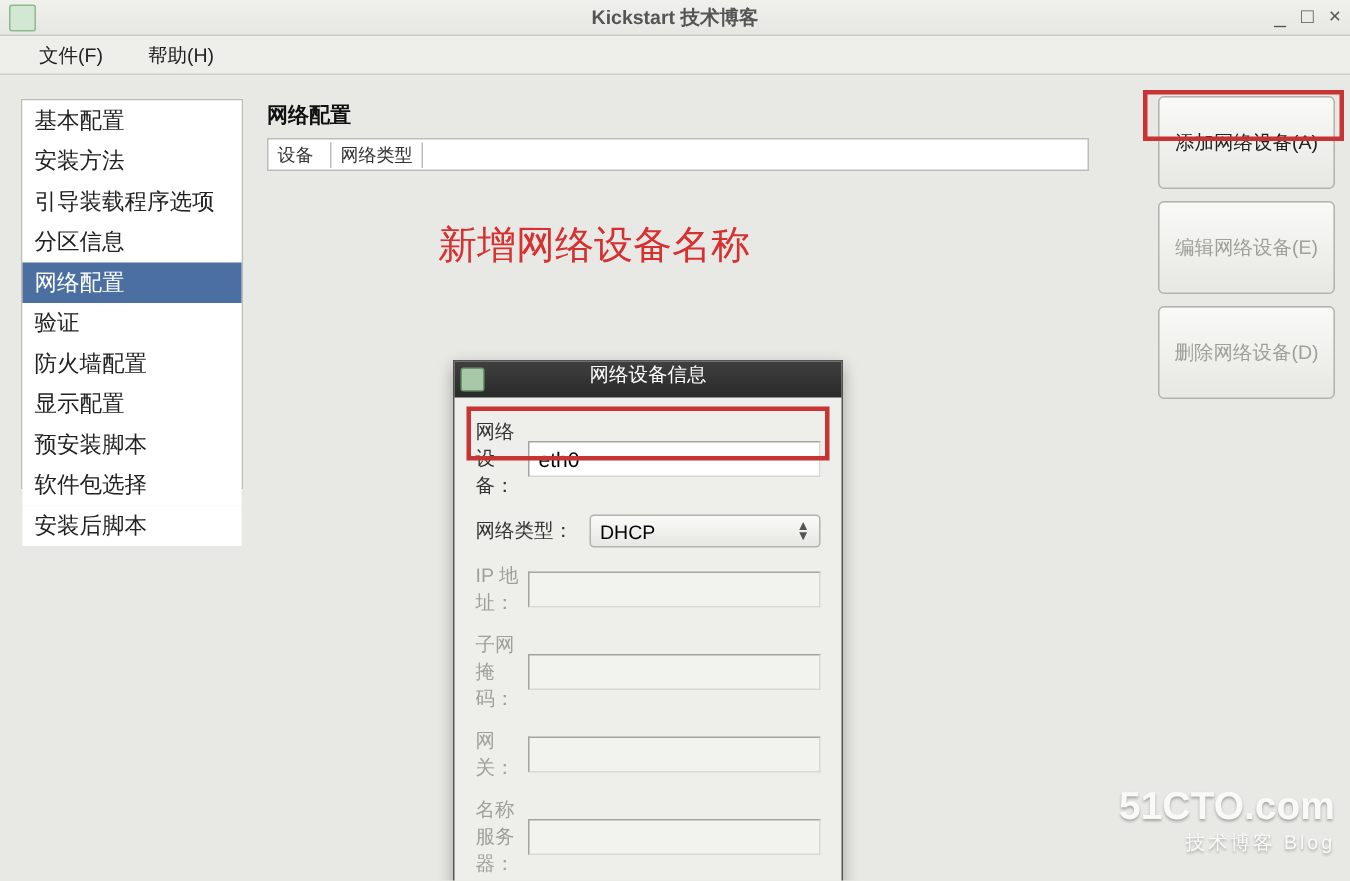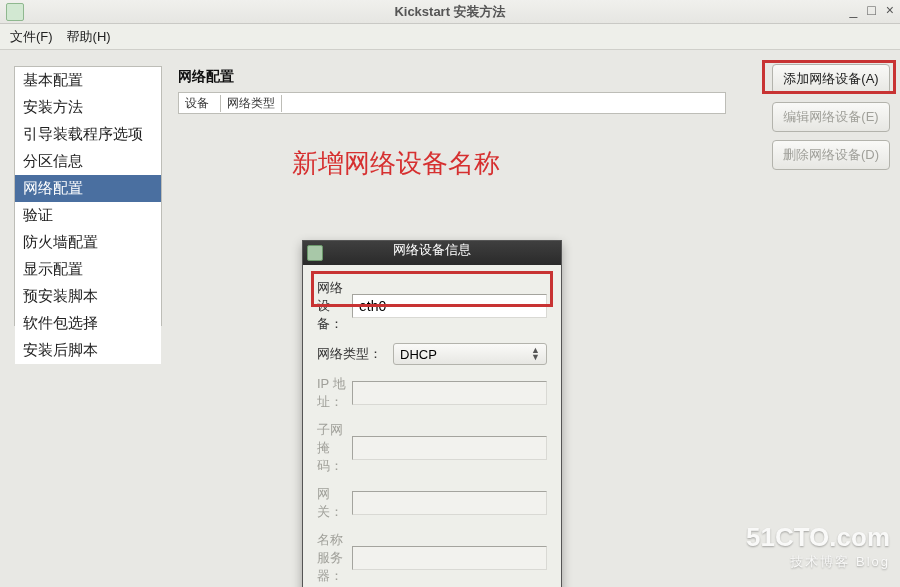--- a/index.html
+++ b/index.html
@@ -3,33 +3,33 @@
 <meta charset="utf-8">
 <style>
 * { box-sizing: border-box; margin: 0; padding: 0; }
 body { font-family: "Microsoft YaHei", "SimSun", sans-serif; font-size: 13px; background: #e8e8e4; width: 900px; height: 587px; overflow: hidden; position: relative; }
 .titlebar { height: 24px; background: linear-gradient(#f0f0ed,#e6e6e2); border-bottom: 1px solid #c9c9c5; display: flex; align-items: center; position: relative; }
 .title-icon { width: 18px; height: 18px; margin-left: 6px; background: #d2e8d2; border: 1px solid #8fb88f; border-radius: 2px; }
 .titlebar-title { position: absolute; left: 50%; transform: translateX(-50%); color: #555; font-weight: bold; font-size: 13px; }
 .titlebar-controls { position: absolute; right: 6px; top: 2px; display: flex; gap: 10px; color: #555; }
 .titlebar-controls span { cursor: pointer; font-size: 14px; }
 .menubar { height: 26px; background: #eeefea; display: flex; align-items: center; padding: 0 10px; gap: 14px; border-bottom: 1px solid #cfcfca; }
-.menu-item { color: #222; cursor: pointer; }
+.menu-item { color: #222; cursor: pointer; margin-left: 16px; }
 .content { display: flex; height: calc(100% - 50px); }
 .sidebar { width: 172px; padding: 16px 0 0 14px; }
 .sidebar-list { background: #fff; border: 1px solid #bdbdb7; width: 148px; height: 260px; }
 .sidebar-item { padding: 4px 8px; background: #fff; color: #222; cursor: pointer; font-size: 15px; }
 .sidebar-item.selected { background: #4a6fa0; color: #fff; }
 .main { flex: 1; padding: 18px 6px 0 6px; position: relative; }
 .section-title { font-weight: bold; font-size: 14px; color: #111; margin-bottom: 6px; }
 .table-head { background: #ffffff; border: 1px solid #bdbdb7; height: 22px; display: flex; align-items: center; width: 548px; }
 .table-head .cell { padding: 0 6px; border-right: 1px solid #bdbdb7; font-size: 12px; color: #333; }
 .annotation { color: #d63030; font-size: 26px; position: absolute; top: 96px; left: 120px; font-family: "SimSun"; }
 .right-buttons { position: absolute; right: 10px; top: 14px; display: flex; flex-direction: column; gap: 8px; }
-.btn { background: linear-gradient(#f9f9f7,#e7e7e3); border: 1px solid #b3b3ac; border-radius: 4px; padding: 5px 10px; font-size: 13px; color: #222; cursor: pointer; white-space: nowrap; text-align: center; }
+.btn { background: linear-gradient(#f9f9f7,#e7e7e3); border: 1px solid #b3b3ac; border-radius: 4px; padding: 21px 10px; font-size: 13px; color: #222; cursor: pointer; white-space: nowrap; text-align: center; }
 .btn.disabled { color: #a0a09a; cursor: default; }
 .red-box { position: absolute; border: 3px solid #c83333; pointer-events: none; }
 .dialog { position: absolute; left: 302px; top: 240px; width: 260px; background: #eeefea; border: 1px solid #555; box-shadow: 0 4px 10px rgba(0,0,0,.3); }
 .dialog-titlebar { height: 24px; background: linear-gradient(#3f3f3f,#2a2a2a); color: #fff; display: flex; align-items: flex-start; justify-content: center; position: relative; font-size: 13px; }
 .dialog-title-icon { position: absolute; left: 4px; top: 4px; width: 16px; height: 16px; background: #a8c8a8; border: 1px solid #6a986a; border-radius: 2px; }
 .dialog-body { padding: 14px 14px 6px 14px; }
 .field-row { display: flex; align-items: center; margin-bottom: 10px; }
 .field-label { width: 76px; color: #333; font-size: 13px; }
 .field-label.disabled { color: #a0a09a; }
 .text-input { flex: 1; height: 24px; background: #fff; border-top: 1px solid #a4a49e; border-left: 1px solid #a4a49e; border-right: 1px solid #d9d9d4; border-bottom: 1px solid #d9d9d4; padding: 0 6px; font-size: 14px; outline: none; font-family: inherit; }
@@ -38,21 +38,21 @@
 .combo .arrows { font-size: 9px; line-height: 7px; color: #555; display: flex; flex-direction: column; }
 .watermark { position: absolute; right: 10px; bottom: 16px; color: #fff; opacity: .75; text-align: right; pointer-events: none; text-shadow: 0 1px 2px rgba(0,0,0,.4); }
 .watermark .wm-main { font-size: 26px; font-weight: bold; font-family: Arial; text-align: center; }
 .watermark .wm-sub { font-size: 13px; letter-spacing: 2px; }
 </style>
 </head>
 <body>
 
 <div class="titlebar">
   <div class="title-icon"></div>
-  <div class="titlebar-title">Kickstart 安装方法</div>
+  <div class="titlebar-title">Kickstart 技术博客</div>
   <div class="titlebar-controls">
     <span>_</span>
     <span>□</span>
     <span>×</span>
   </div>
 </div>
 
 <div class="menubar">
   <span class="menu-item"><span>文件(F)</span></span>
   <span class="menu-item"><span>帮助(H)</span></span>

